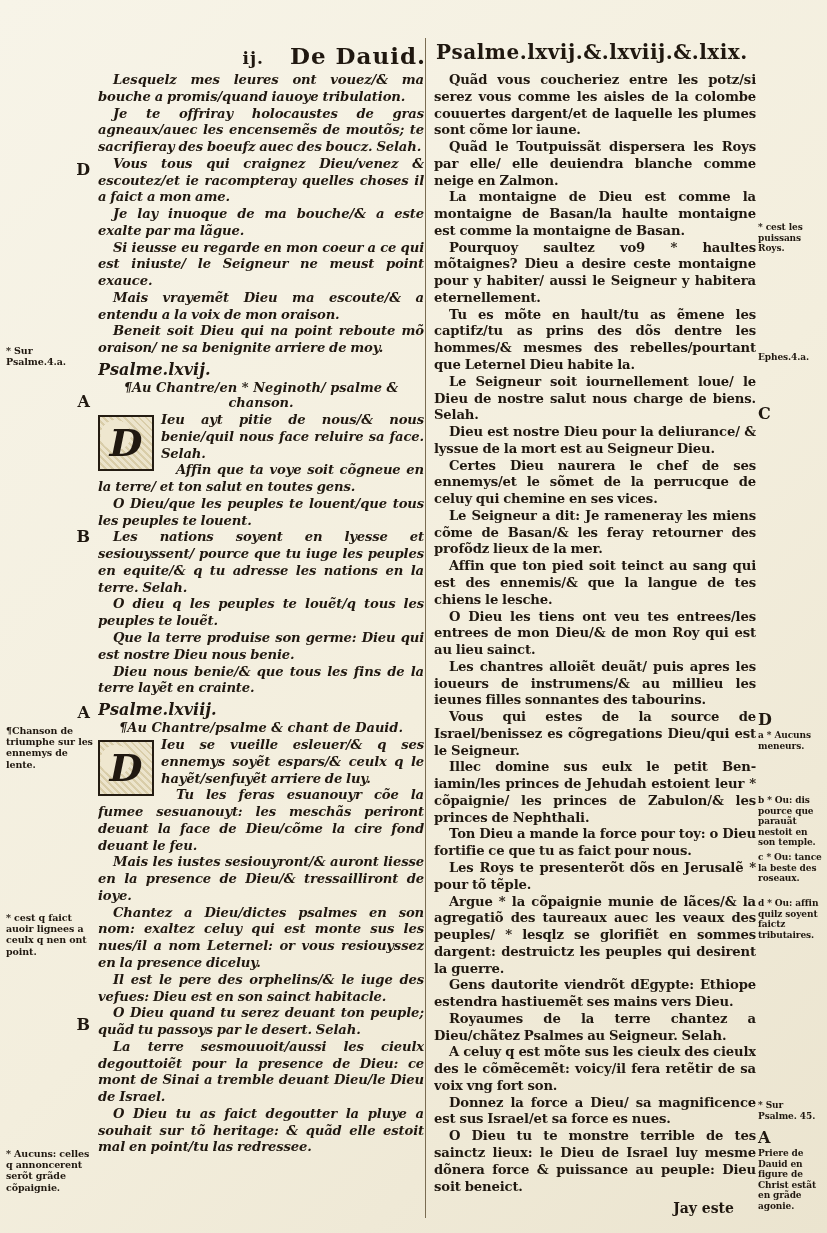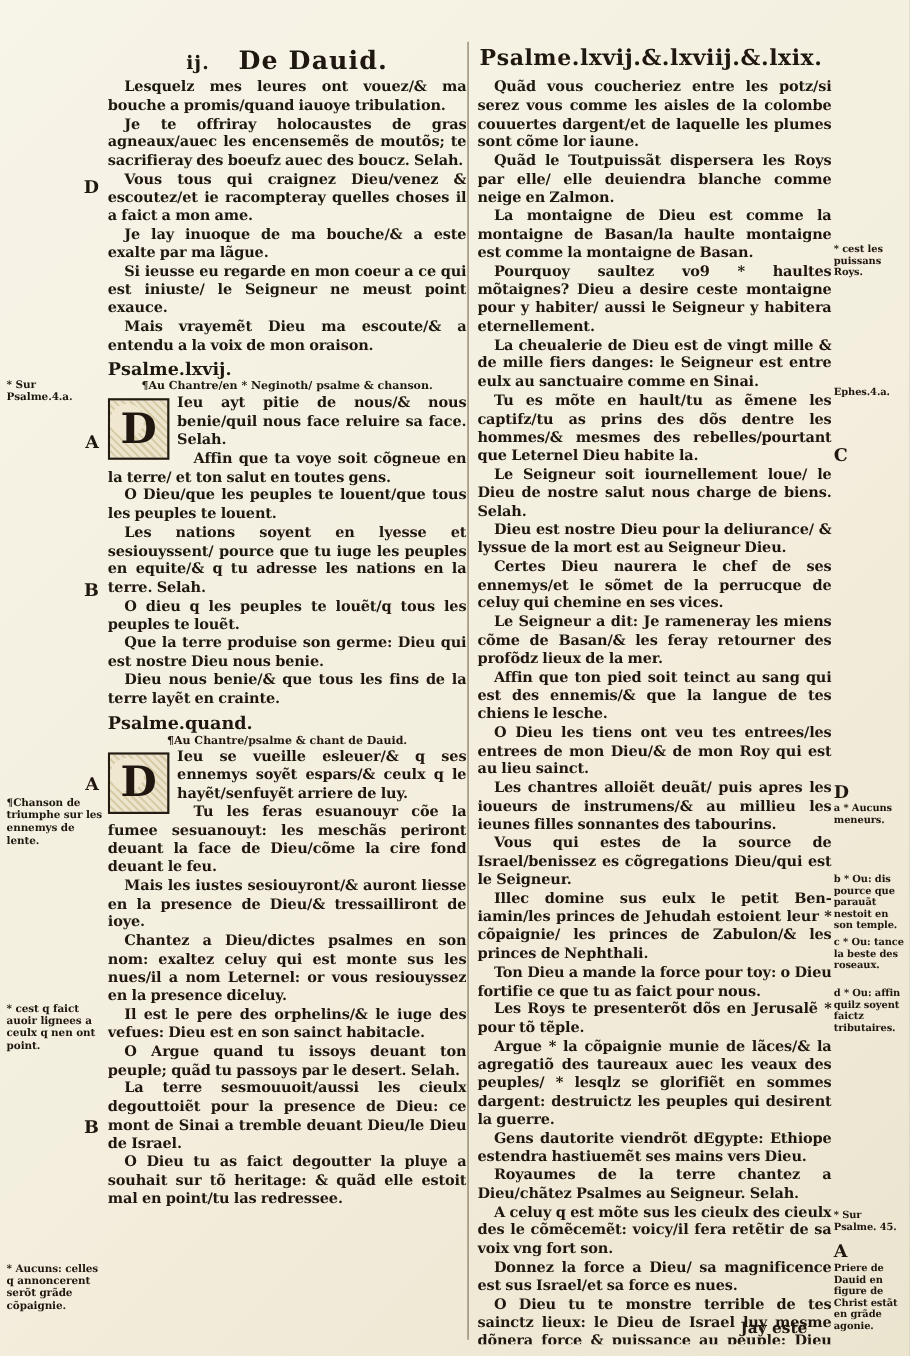--- a/index.html
+++ b/index.html
@@ -1,31 +1,31 @@
 <!DOCTYPE html>
 <html><head>
 <meta charset="utf-8">
 <style>
   html,body{margin:0;padding:0;background:#cfc9ba;}
   .page{position:relative;width:827px;height:1233px;margin:0 auto;overflow:hidden;
         background:linear-gradient(135deg,#f7f4e8 0%,#f3eedd 55%,#ebe4cf 100%);
         color:#201810;font-family:"DejaVu Serif",serif;}
-  .header-left{position:absolute;top:42px;left:96px;width:330px;text-align:center;
+  .header-left{position:absolute;top:42px;left:96px;width:330px;text-align:right;
         font-size:23px;font-weight:bold;letter-spacing:1px;}
   .header-left .leafnum{font-size:17px;margin-right:26px;}
   .header-right{position:absolute;top:40px;left:436px;width:360px;text-align:left;
         font-size:20px;font-weight:bold;letter-spacing:.5px;white-space:nowrap;}
   .column-rule{position:absolute;left:425px;top:38px;width:1px;height:1180px;background:#7a6c52;}
   .col{position:absolute;top:72px;height:1150px;overflow:hidden;}
-  .col-left{left:98px;width:326px;}
+  .col-left{left:98px;width:326px;font-style:italic;}
   .col-right{left:434px;width:322px;}
   .verse{margin:0;text-indent:15px;text-align:justify;font-size:13.2px;line-height:1.27;
         font-weight:bold;letter-spacing:-0.15px;word-spacing:-0.5px;}
   .psalm-heading{font-size:16px;font-weight:bold;margin:3px 0 1px;}
-  .caption{text-align:center;font-size:10px;font-weight:bold;margin:0 0 2px;text-indent:0;}
+  .caption{text-align:center;font-size:13px;font-weight:bold;margin:0 0 2px;text-indent:0;}
   .verse.has-initial{text-indent:0;}
   .initial-box{float:left;width:56px;height:56px;box-sizing:border-box;border:2px solid #241c12;
         margin:3px 7px 2px 0;display:flex;align-items:center;justify-content:center;
         font-size:38px;font-weight:bold;
         background:
           radial-gradient(circle at 30% 35%, #efe7cf 0 30%, transparent 31%),
           repeating-linear-gradient(45deg,#ece4cc 0 3px,#d9cda9 3px 5px);}
   .margin{position:absolute;top:0;height:1233px;}
   .margin-left{left:2px;width:92px;}
   .margin-right{left:758px;width:66px;}
@@ -63,47 +63,47 @@
       <div class="margin-note" style="top: 1148px;">* Aucuns: celles q annoncerent serõt grãde cõpaignie.</div>
     </div>
 
   <div class="col col-left" id="col-left">
       <p class="verse"><span>Lesquelz mes leures ont vouez/&amp; ma bouche a promis/quand iauoye tribulation.</span></p>
       <p class="verse"><span>Je te offriray holocaustes de gras agneaux/auec les encensemẽs de moutõs; te sacrifieray des boeufz auec des boucz.  Selah.</span></p>
       <p class="verse"><span>Vous tous qui craignez Dieu/venez &amp; escoutez/et ie racompteray quelles choses il a faict a mon ame.</span></p>
       <p class="verse"><span>Je lay inuoque de ma bouche/&amp; a este exalte par ma lãgue.</span></p>
       <p class="verse"><span>Si ieusse eu regarde en mon coeur a ce qui est iniuste/ le Seigneur ne meust point exauce.</span></p>
       <p class="verse"><span>Mais vrayemẽt Dieu ma escoute/&amp; a entendu a la voix de mon oraison.</span></p>
+      <p class="verse"><span>Beneit soit Dieu qui na point reboute mõ oraison/ ne sa benignite arriere de moy.</span></p>
       <div class="psalm-heading">Psalme.lxvij.</div>
       <div class="caption">¶Au Chantre/en * Neginoth/ psalme &amp; chanson.</div>
       <p class="verse has-initial"><span class="initial-box">D</span><span>Ieu ayt pitie de nous/&amp; nous benie/quil nous face reluire sa face.  Selah.</span></p>
       <p class="verse"><span>Affin que ta voye soit cõgneue en la terre/ et ton salut en toutes gens.</span></p>
       <p class="verse"><span>O Dieu/que les peuples te louent/que tous les peuples te louent.</span></p>
       <p class="verse"><span>Les nations soyent en lyesse et sesiouyssent/ pource que tu iuge les peuples en equite/&amp; q tu adresse les nations en la terre.  Selah.</span></p>
       <p class="verse"><span>O dieu q les peuples te louẽt/q tous les peuples te louẽt.</span></p>
       <p class="verse"><span>Que la terre produise son germe: Dieu qui est nostre Dieu nous benie.</span></p>
       <p class="verse"><span>Dieu nous benie/&amp; que tous les fins de la terre layẽt en crainte.</span></p>
-      <div class="psalm-heading">Psalme.quand.</div>
+      <div class="psalm-heading">Psalme.lxviij.</div>
       <div class="caption">¶Au Chantre/psalme &amp; chant de Dauid.</div>
       <p class="verse has-initial"><span class="initial-box">D</span><span>Ieu se vueille esleuer/&amp; q ses ennemys soyẽt espars/&amp; ceulx q le hayẽt/senfuyẽt arriere de luy.</span></p>
       <p class="verse"><span>Tu les feras esuanouyr cõe la fumee sesuanouyt: les meschãs periront deuant la face de Dieu/cõme la cire fond deuant le feu.</span></p>
       <p class="verse"><span>Mais les iustes sesiouyront/&amp; auront liesse en la presence de Dieu/&amp; tressailliront de ioye.</span></p>
       <p class="verse"><span>Chantez a Dieu/dictes psalmes en son nom: exaltez celuy qui est monte sus les nues/il a nom Leternel: or vous resiouyssez en la presence diceluy.</span></p>
       <p class="verse"><span>Il est le pere des orphelins/&amp; le iuge des vefues: Dieu est en son sainct habitacle.</span></p>
-      <p class="verse"><span>O Argue quand tu issoys deuant ton peuple; quãd tu passoys par le desert.  Selah.</span></p>
+      <p class="verse"><span>O Dieu quand tu serez deuant ton peuple; quãd tu passoys par le desert.  Selah.</span></p>
       <p class="verse"><span>La terre sesmouuoit/aussi les cieulx degouttoiẽt pour la presence de Dieu: ce mont de Sinai a tremble deuant Dieu/le Dieu de Israel.</span></p>
       <p class="verse"><span>O Dieu tu as faict degoutter la pluye a souhait sur tõ heritage: &amp; quãd elle estoit mal en point/tu las redressee.</span></p>
     </div>
 
   <div class="col col-right" id="col-right">
       <p class="verse"><span>Quãd vous coucheriez entre les potz/si serez vous comme les aisles de la colombe couuertes dargent/et de laquelle les plumes sont cõme lor iaune.</span></p>
       <p class="verse"><span>Quãd le Toutpuissãt dispersera les Roys par elle/ elle deuiendra blanche comme neige en Zalmon.</span></p>
       <p class="verse"><span>La montaigne de Dieu est comme la montaigne de Basan/la haulte montaigne est comme la montaigne de Basan.</span></p>
       <p class="verse"><span>Pourquoy saultez vo9 * haultes mõtaignes? Dieu a desire ceste montaigne pour y habiter/ aussi le Seigneur y habitera eternellement.</span></p>
-      <p class="verse"><span>La cheualerie de Dieu est de vingt mille &amp; de mille fiers danges: le Seigneur est entre eulx au sanctuaire comme en Sinai.</span></p>
       <p class="verse"><span>Tu es mõte en hault/tu as ẽmene les captifz/tu as prins des dõs dentre les hommes/&amp; mesmes des rebelles/pourtant que Leternel Dieu habite la.</span></p>
       <p class="verse"><span>Le Seigneur soit iournellement loue/ le Dieu de nostre salut nous charge de biens.  Selah.</span></p>
       <p class="verse"><span>Dieu est nostre Dieu pour la deliurance/ &amp; lyssue de la mort est au Seigneur Dieu.</span></p>
       <p class="verse"><span>Certes Dieu naurera le chef de ses ennemys/et le sõmet de la perrucque de celuy qui chemine en ses vices.</span></p>
       <p class="verse"><span>Le Seigneur a dit: Je rameneray les miens cõme de Basan/&amp; les feray retourner des profõdz lieux de la mer.</span></p>
       <p class="verse"><span>Affin que ton pied soit teinct au sang qui est des ennemis/&amp; que la langue de tes chiens le lesche.</span></p>
       <p class="verse"><span>O Dieu les tiens ont veu tes entrees/les entrees de mon Dieu/&amp; de mon Roy qui est au lieu sainct.</span></p>
       <p class="verse"><span>Les chantres alloiẽt deuãt/ puis apres les ioueurs de instrumens/&amp; au millieu les ieunes filles sonnantes des tabourins.</span></p>
       <p class="verse"><span>Vous qui estes de la source de Israel/benissez es cõgregations Dieu/qui est le Seigneur.</span></p>
       <p class="verse"><span>Illec domine sus eulx le petit Ben-iamin/les princes de Jehudah estoient leur * cõpaignie/ les princes de Zabulon/&amp; les princes de Nephthali.</span></p>

